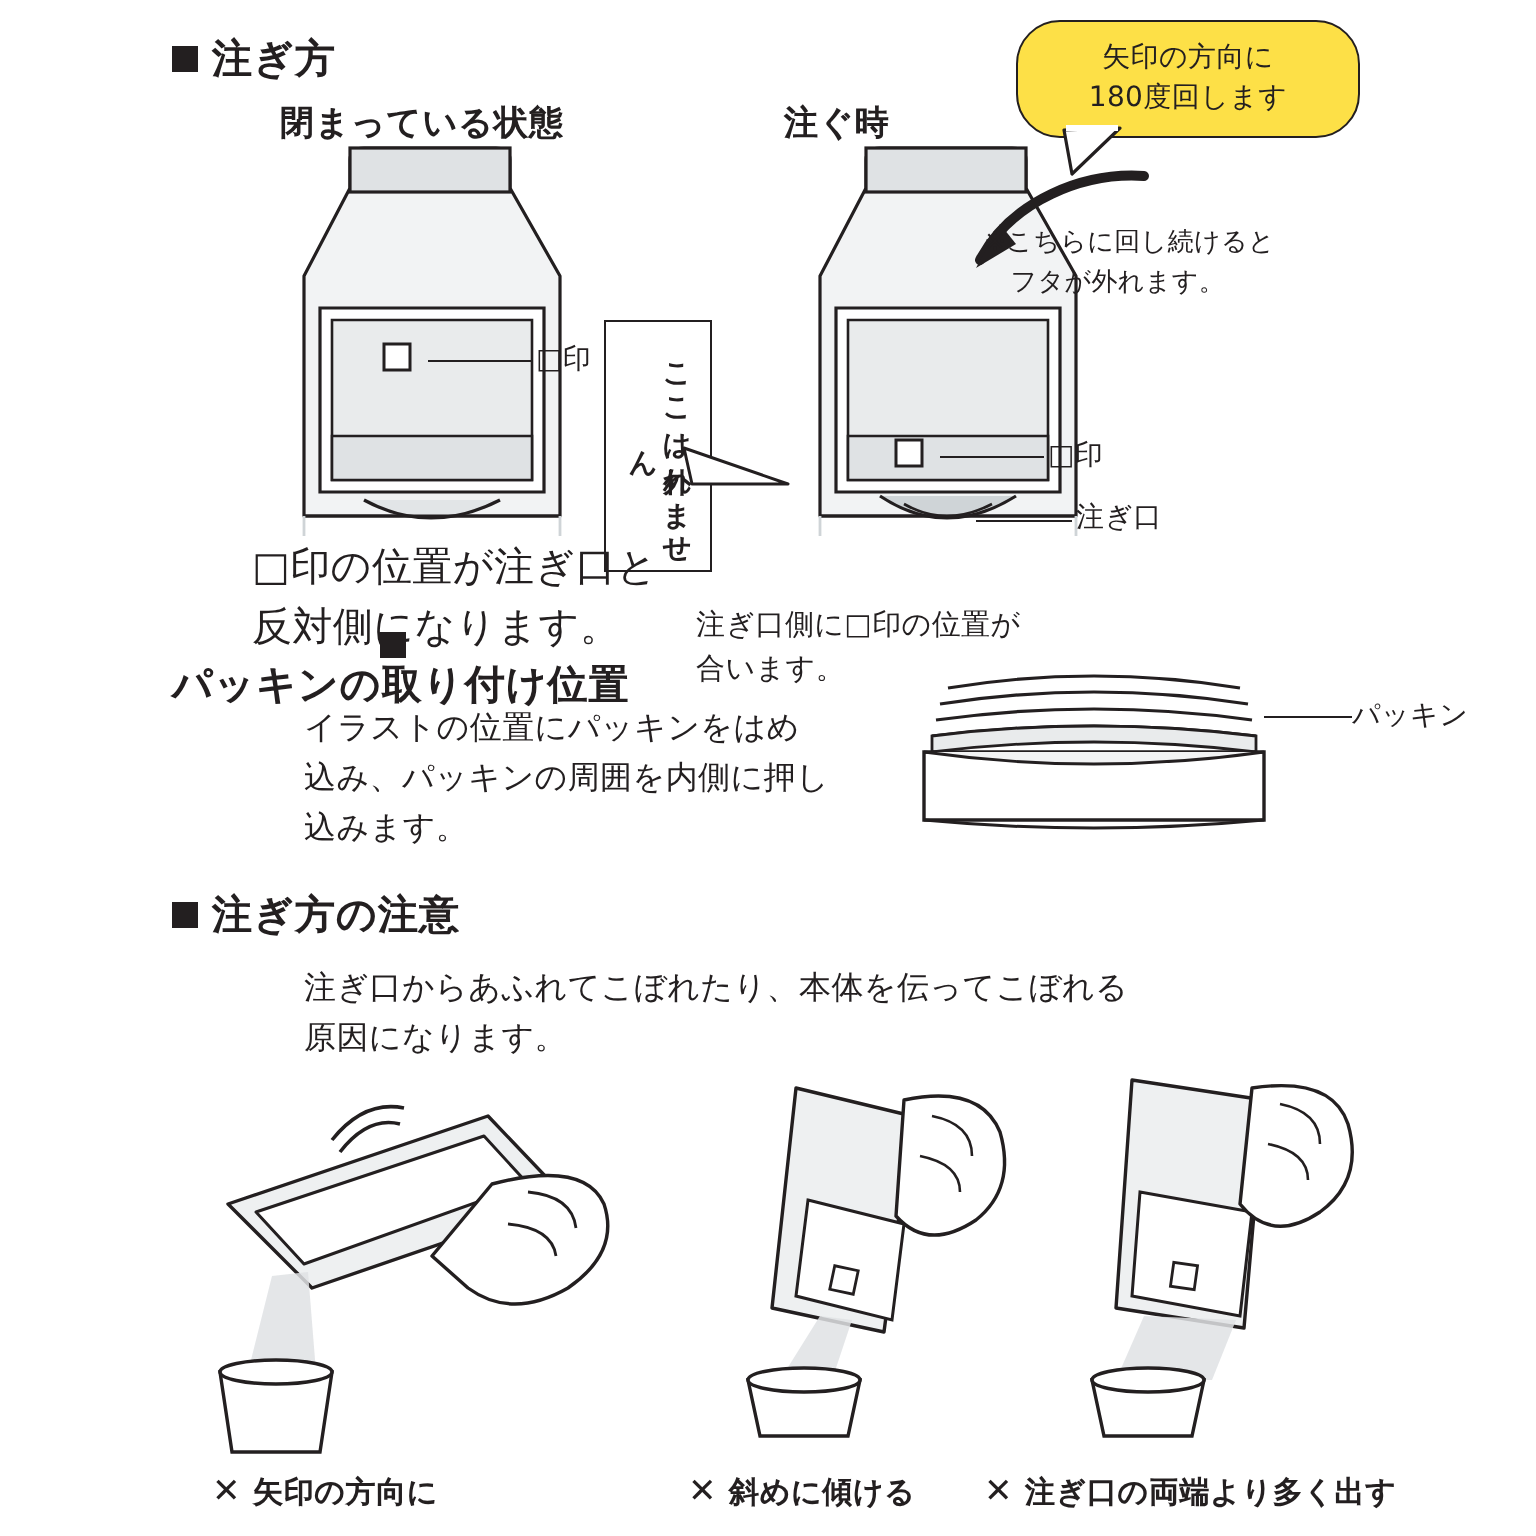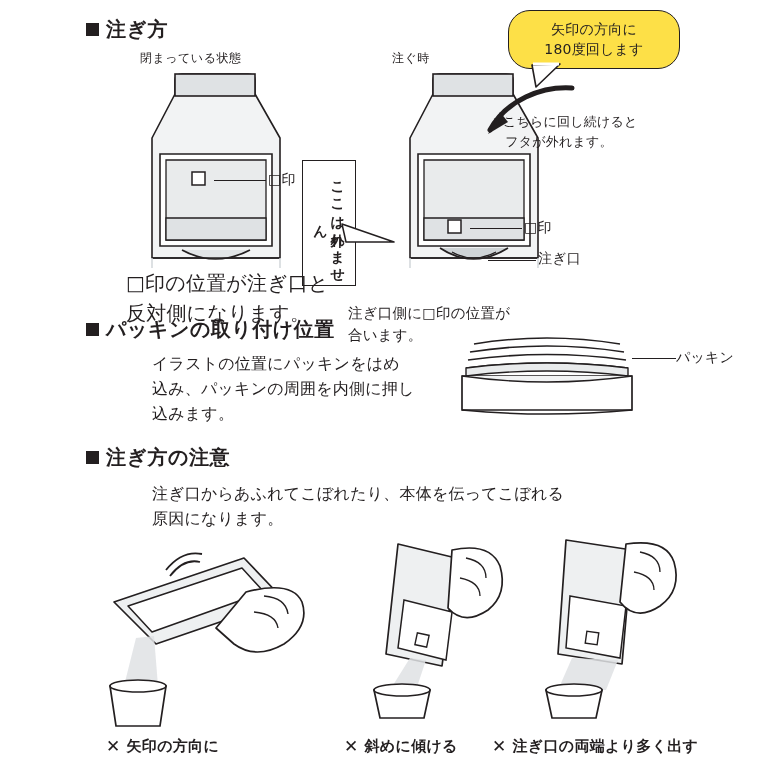--- a/index.html
+++ b/index.html
@@ -18,21 +18,21 @@
     position:absolute;
     display:flex;align-items:center;
     font-size:20px;font-weight:bold;letter-spacing:0.5px;text-align:right;
   }
   .sec-head .sq{
     width:13px;height:13px;background:#231f20;
     margin-right:7px;display:inline-block;
   }
 
   .sub-label{
-    position:absolute;font-size:12px;font-weight:normal;
+    position:absolute;font-size:17px;font-weight:bold;
     letter-spacing:0.5px;
   }
   .body-text{
     position:absolute;font-size:16px;line-height:1.55;
     letter-spacing:0.2px;
     margin-left:40px;
   }
   .small-text{
     position:absolute;font-size:13px;line-height:1.5;
     letter-spacing:0.2px;
@@ -180,21 +180,21 @@
     <svg width="58" height="26" viewBox="0 0 58 26">
       <path d="M2,4 L54,22 L6,22 Z" fill="#ffffff" stroke="#231f20" stroke-width="1.5" stroke-linejoin="round"></path>
     </svg>
   </div>
 
   <div class="small-text" style="left:126px;top:268px;white-space:pre-line;font-size:20px;">□印の位置が注ぎ口と
 反対側になります。</div>
   <div class="small-text" style="left:348px;top:268px;white-space:pre-line;font-size:14.5px;margin-top:35px;">注ぎ口側に□印の位置が
 合います。</div>
 
-  <div class="sec-head" style="left:86px;top:316px;">
+  <div class="sec-head" style="left:86px;top:316px;flex-direction:column;">
     <span class="sq"></span>
     <span>パッキンの取り付け位置</span>
   </div>
 
   <div class="body-text" style="left:112px;top:352px;white-space:pre-line;">イラストの位置にパッキンをはめ
 込み、パッキンの周囲を内側に押し
 込みます。</div>
 
   <div class="art" style="left:452px;top:322px;">
     <svg width="190" height="100" viewBox="0 0 190 100">

